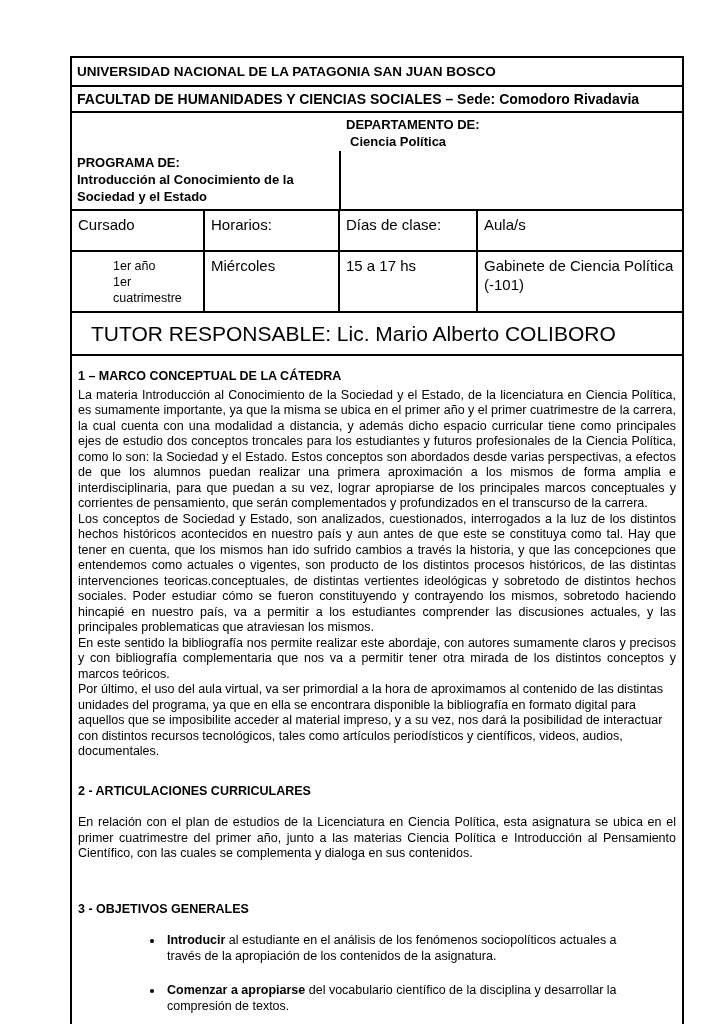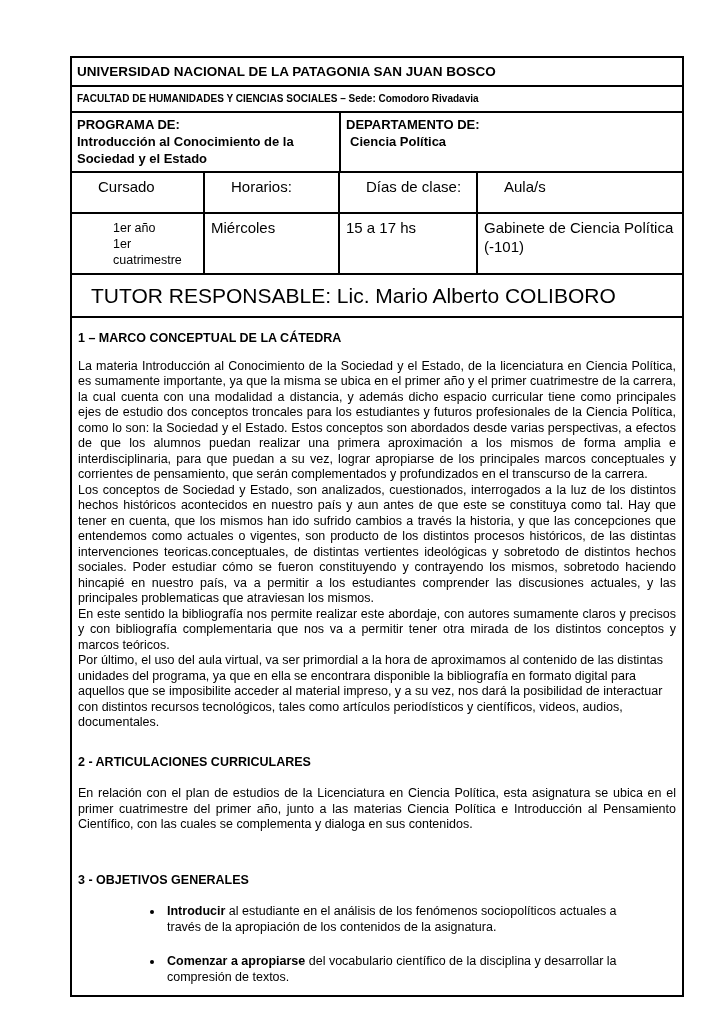--- a/index.html
+++ b/index.html
@@ -22,42 +22,42 @@
     width: 614px;
     border: 2px solid #000;
     background: #fff;
   }
   .row { border-bottom: 2px solid #000; }
   .title-row {
     font-weight: bold; font-size: 13.5px; line-height: 17px;
     padding: 5px 4px 5px 5px;
   }
   .fac-row {
-    font-weight: bold; font-size: 10px; line-height: 16px;
+    font-weight: bold; font-size: 14px; line-height: 16px;
     padding: 4px 4px 4px 5px;
   }
   .prog-row { display: grid; grid-template-columns: 269px 1fr; }
   .prog-row .cell {
     padding: 3px 4px 4px 5px;
     font-weight: bold; font-size: 13px; line-height: 17px;
   }
-  .prog-row .cell.first { border-right: 2px solid #000; }
+  .prog-row .cell.first { border-right: 2px solid #000; margin-top: 38px; }
   .dept-value { padding-left: 4px; }
   .sched-row { display: grid; grid-template-columns: 133px 135px 138px 1fr; }
   .sched-row .cell { padding: 4px 4px 4px 6px; }
   .sched-row .cell:not(.last) { border-right: 2px solid #000; }
-  .sched-head .cell { font-size: 15px; line-height: 19px; padding-bottom: 16px; margin-left: 20px; }
+  .sched-head .cell { font-size: 15px; line-height: 19px; padding-bottom: 16px; }
   .sched-val .cell { font-size: 15px; line-height: 19px; padding-bottom: 5px; }
   .sched-val .cell.small { font-size: 12.5px; line-height: 16px; padding-top: 6px; margin-left: 35px; }
   .tutor-row { font-size: 21px; line-height: 21px; padding: 10px 4px 10px 19px; }
   .body-cell {
     padding: 13px 6px 4px 6px;
     font-size: 12.5px; line-height: 15.5px;
   }
-  .sec-heading { font-weight: bold; font-size: 12.5px; margin: 0 0 12px 0; }
+  .sec-heading { font-weight: bold; font-size: 12.5px; margin: 0 0 3px 0; }
   .sec-heading.h2 { margin: 24px 0 16px 0; }
   .sec-heading.h3 { margin: 40px 0 15px 0; }
   .para { margin: 0; text-align: justify; }
   .para.left-aligned { text-align: left; }
   ul.objectives { margin: 0; padding: 0 0 0 86px; list-style: disc outside; }
   ul.objectives li { max-width: 472px; margin: 0 0 18px 0; padding-left: 3px; line-height: 16px; }
   ul.objectives li:last-child { margin-bottom: 6px; }
   .b { font-weight: bold; text-align: right; }
 </style>
 </head>

